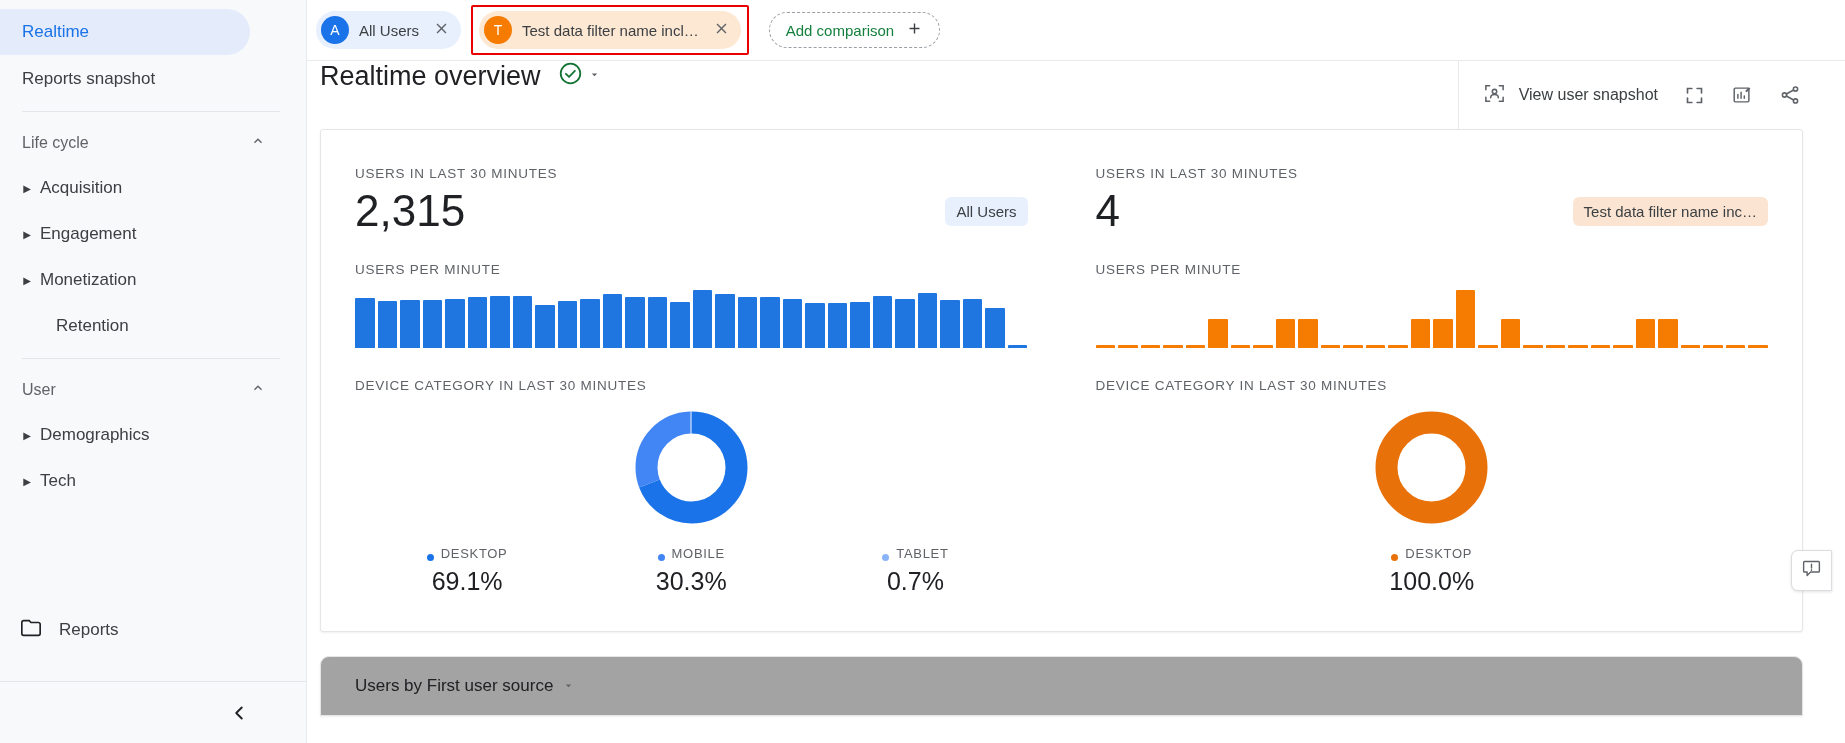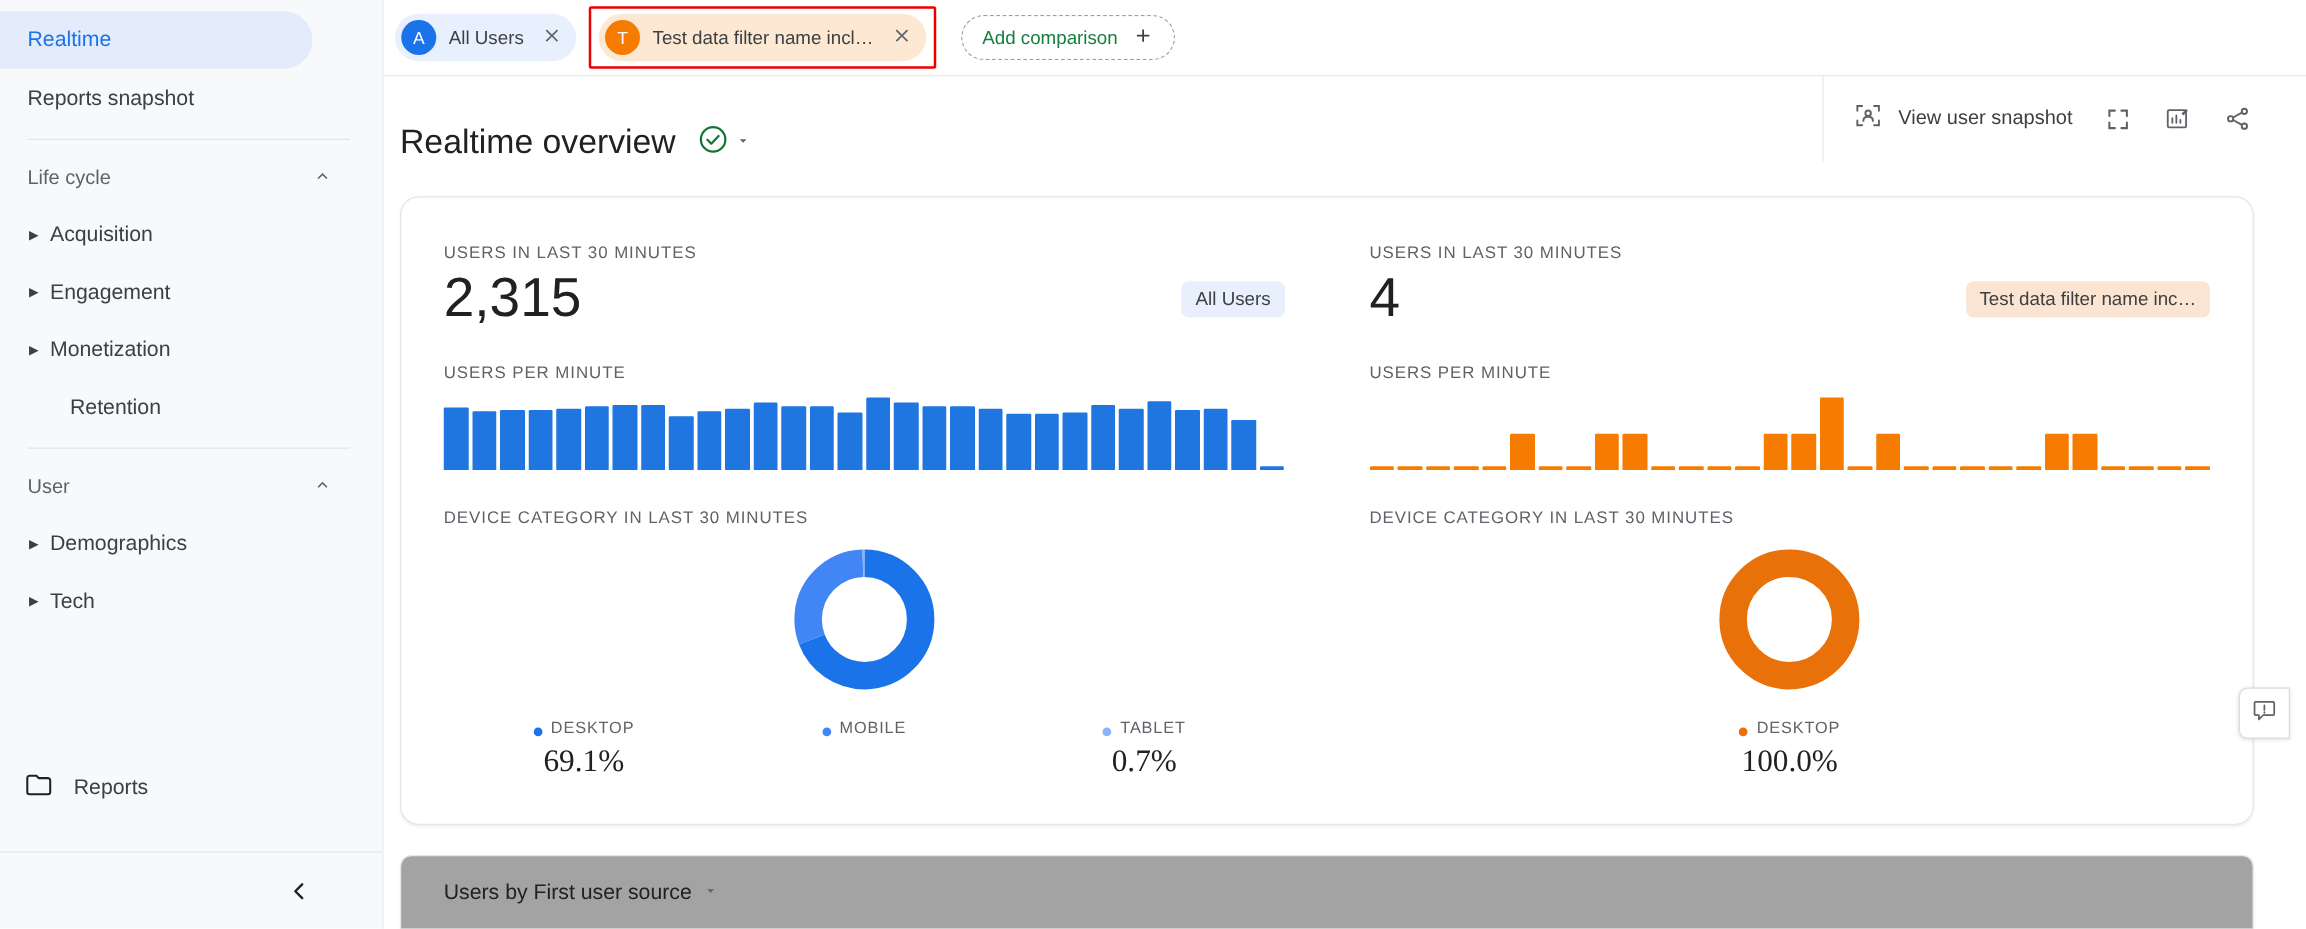--- a/index.html
+++ b/index.html
@@ -96,45 +96,44 @@
     padding: 4px 6px; margin-left: 10px; display: flex; align-items: center;
   }
   .add-comparison {
     display: flex; align-items: center; gap: 12px;
     height: 36px; padding: 0 16px;
     border: 1px dashed #9aa0a6; border-radius: 18px;
     font-size: 15px; color: #15803d; cursor: pointer;
     margin-left: 20px; white-space: nowrap;
   }
 
-  .titlebar { height: 68px; display: flex; align-items: flex-end; padding: 0 0 0 13px; position: relative; }
+  .titlebar { height: 68px; display: flex; align-items: flex-start; padding: 0 0 0 13px; position: relative; }
   .page-title { font-size: 27px; color: #202124; font-weight: 400; }
   .status-pill {
     display: inline-flex; align-items: center; gap: 5px;
     margin-left: 17px; cursor: pointer;
   }
   .status-pill .chev { color: #5f6368; font-size: 11px; }
   .toolbar {
     position: absolute; right: 44px; top: 0; height: 68px;
     display: flex; align-items: center; gap: 26px;
     padding-left: 24px; border-left: 1px solid #e8eaed;
   }
   .toolbar-btn {
     display: flex; align-items: center; gap: 13px;
     font-size: 16px; color: #3c4043; cursor: pointer; white-space: nowrap;
   }
   .icon-btn { cursor: pointer; display: flex; align-items: center; }
 
   
   .card-wrap { padding: 0 42px 0 13px; }
   .card {
-    background: #fff; border: 1px solid #e4e6e8; border-radius: 15px;
+    background: #fff; border: 1px solid #e4e6e8; border-radius: 3px;
     height: 503px; display: flex;
     box-shadow: 0 1px 2px rgba(60,64,67,.08);
-    margin-top: 28px;
   }
   .panel { flex: 1; padding: 36px 34px 0 34px; }
   .panel-label {
     font-size: 13.5px; letter-spacing: .75px; color: #5f6368;
     font-weight: 500; text-transform: uppercase;
   }
   .big-row { display: flex; align-items: center; justify-content: space-between; margin-top: 4px; }
   .big-num { font-size: 44px; color: #202124; font-weight: 400; line-height: 1.2; }
   .seg-badge {
     font-size: 15px; color: #3c4043; border-radius: 6px;
@@ -152,21 +151,21 @@
   .donut-area { display: flex; justify-content: center; margin-top: 18px; }
   .legend { display: flex; margin-top: 22px; }
   .legend.single { justify-content: center; }
   .legend-item { flex: 1; text-align: center; }
   .legend.single .legend-item { flex: 0 0 auto; }
   .legend-name {
     font-size: 13px; letter-spacing: .7px; color: #5f6368; font-weight: 500;
     display: inline-flex; align-items: flex-end; gap: 7px;
   }
   .dot { width: 7px; height: 7px; border-radius: 50%; display: inline-block; }
-  .legend-val { font-size: 25px; color: #202124; margin-top: 2px; font-family: Liberation Serif, serif; }
+  .legend-val { font-size: 25px; color: #202124; margin-top: 2px; }
 
   .bottom-sec { padding: 24px 42px 0 13px; }
   .bottom-card {
     background: #a3a3a3; border: 1px solid #e4e6e8; border-top-left-radius: 9px;
     border-top-right-radius: 9px; height: 60px;
     display: flex; align-items: center; padding: 0 34px;
     box-shadow: 0 1px 2px rgba(60,64,67,.08);
   }
   .bottom-title {
     font-size: 17px; color: #202124; font-weight: 500;
@@ -394,21 +393,21 @@
               </svg>
             </div>
           <div class="legend">
               <div class="legend-item"><div class="legend-name">
                   <span class="dot" style="background: rgb(26, 115, 232);"></span>
                   <span>DESKTOP</span>
                 </div><div class="legend-val">69.1%</div></div>
               <div class="legend-item"><div class="legend-name">
                   <span class="dot" style="background: rgb(66, 133, 244);"></span>
                   <span>MOBILE</span>
-                </div></div>
+                </div><div class="legend-val">30.3%</div></div>
               <div class="legend-item"><div class="legend-name">
                   <span class="dot" style="background: rgb(138, 180, 248);"></span>
                   <span>TABLET</span>
                 </div><div class="legend-val">0.7%</div></div>
             </div>
         </section>
 
         <section class="panel">
           <div class="panel-label">USERS IN LAST 30 MINUTES</div>
           <div class="big-row">

